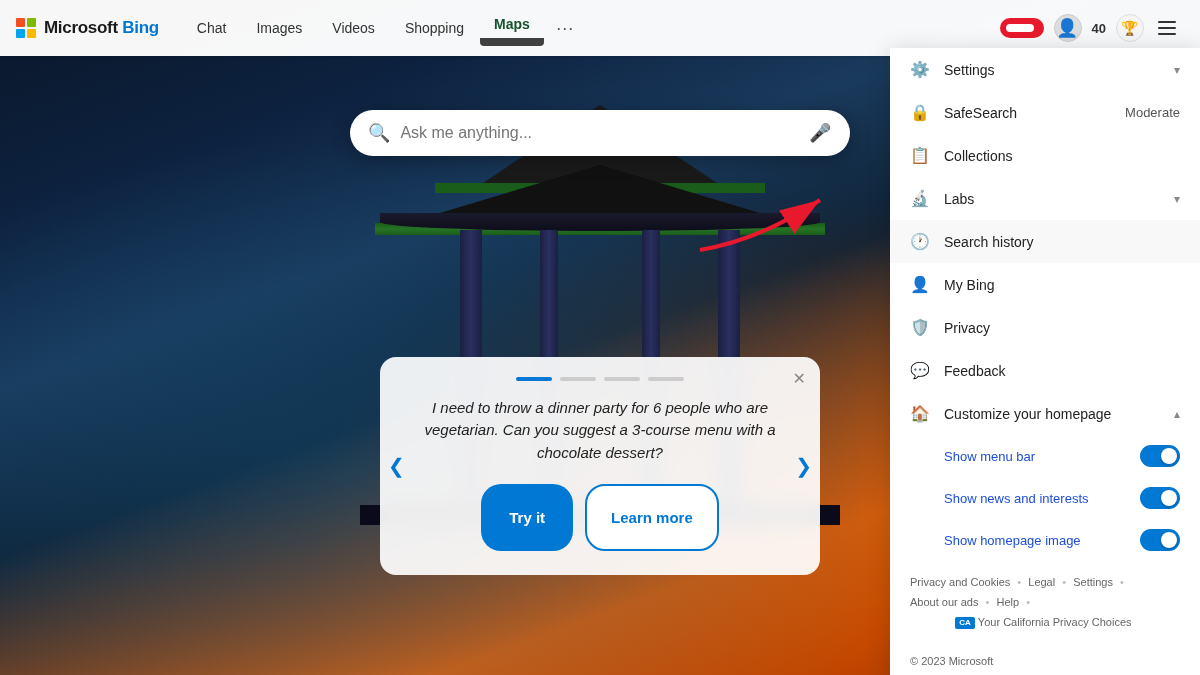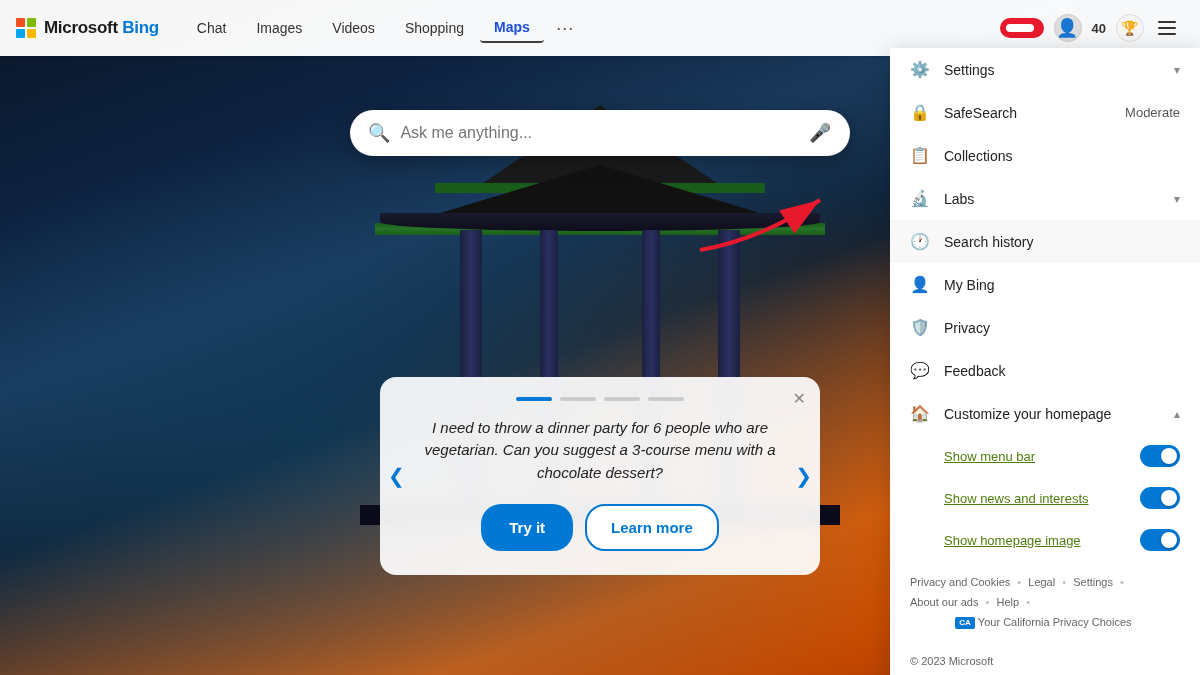--- a/index.html
+++ b/index.html
@@ -45,21 +45,21 @@
     .logo-text { font-size: 17px; font-weight: 600; color: #1a1a1a; letter-spacing: -0.3px; }
     .logo-text span { color: #0078d4; }
 
     .nav { display: flex; align-items: center; gap: 2px; flex: 1; }
     .nav-item {
       padding: 6px 14px;
       font-size: 14px; color: #333;
       text-decoration: none; border-radius: 4px;
       cursor: pointer;
     }
-    .nav-item.active { border-bottom: 2px solid #404040; color: #1d4ed8; font-weight: 600; }
+    .nav-item.active { border-bottom: 8px solid #404040; color: #14532d; font-weight: 600; }
     .nav-more { padding: 6px 10px; font-size: 18px; color: #555; cursor: pointer; border-radius: 4px; }
 
     .header-right { display: flex; align-items: center; gap: 10px; }
     .earn-bar {
       background: #e8192c; border-radius: 12px;
       width: 44px; height: 20px;
       display: flex; align-items: center;
       padding: 0 6px;
     }
     .earn-bar-inner { background: white; border-radius: 8px; height: 8px; width: 28px; }
@@ -139,21 +139,21 @@
     }
     .promo-nav-left, .promo-nav-right {
       position: absolute; top: 50%; transform: translateY(-50%);
       font-size: 20px; color: #0078d4; cursor: pointer;
     }
     .promo-nav-left { left: 8px; }
     .promo-nav-right { right: 8px; }
     .promo-actions { display: flex; gap: 12px; justify-content: center; }
     .btn-try {
       background: #0078d4; color: white; border: none;
-      border-radius: 20px; padding: 15px 28px;
+      border-radius: 20px; padding: 25px 28px;
       font-size: 15px; font-weight: 600; cursor: pointer;
     }
     .btn-learn {
       background: white; color: #0078d4; border: 2px solid #0078d4;
       border-radius: 20px; padding: 10px 24px;
       font-size: 15px; font-weight: 600; cursor: pointer;
     }
 
     
     .arrow-container {
@@ -179,21 +179,21 @@
       position: relative;
     }
     .menu-icon { width: 22px; margin-right: 12px; font-size: 16px; color: #555; flex-shrink: 0; }
     .menu-label { flex: 1; }
     .menu-value { color: #555; font-size: 13px; }
     .menu-chevron { font-size: 12px; color: #888; }
 
     .submenu-item {
       display: flex; align-items: center;
       padding: 10px 20px 10px 54px;
-      font-size: 13px; color: #4d7c0f; text-decoration: underline;
+      font-size: 13px; color: #1d4ed8;
     }
     .submenu-label { flex: 1; }
 
     
     .toggle {
       width: 40px; height: 22px; border-radius: 11px;
       background: #0078d4; position: relative; cursor: pointer;
       flex-shrink: 0;
     }
     .toggle::after {

